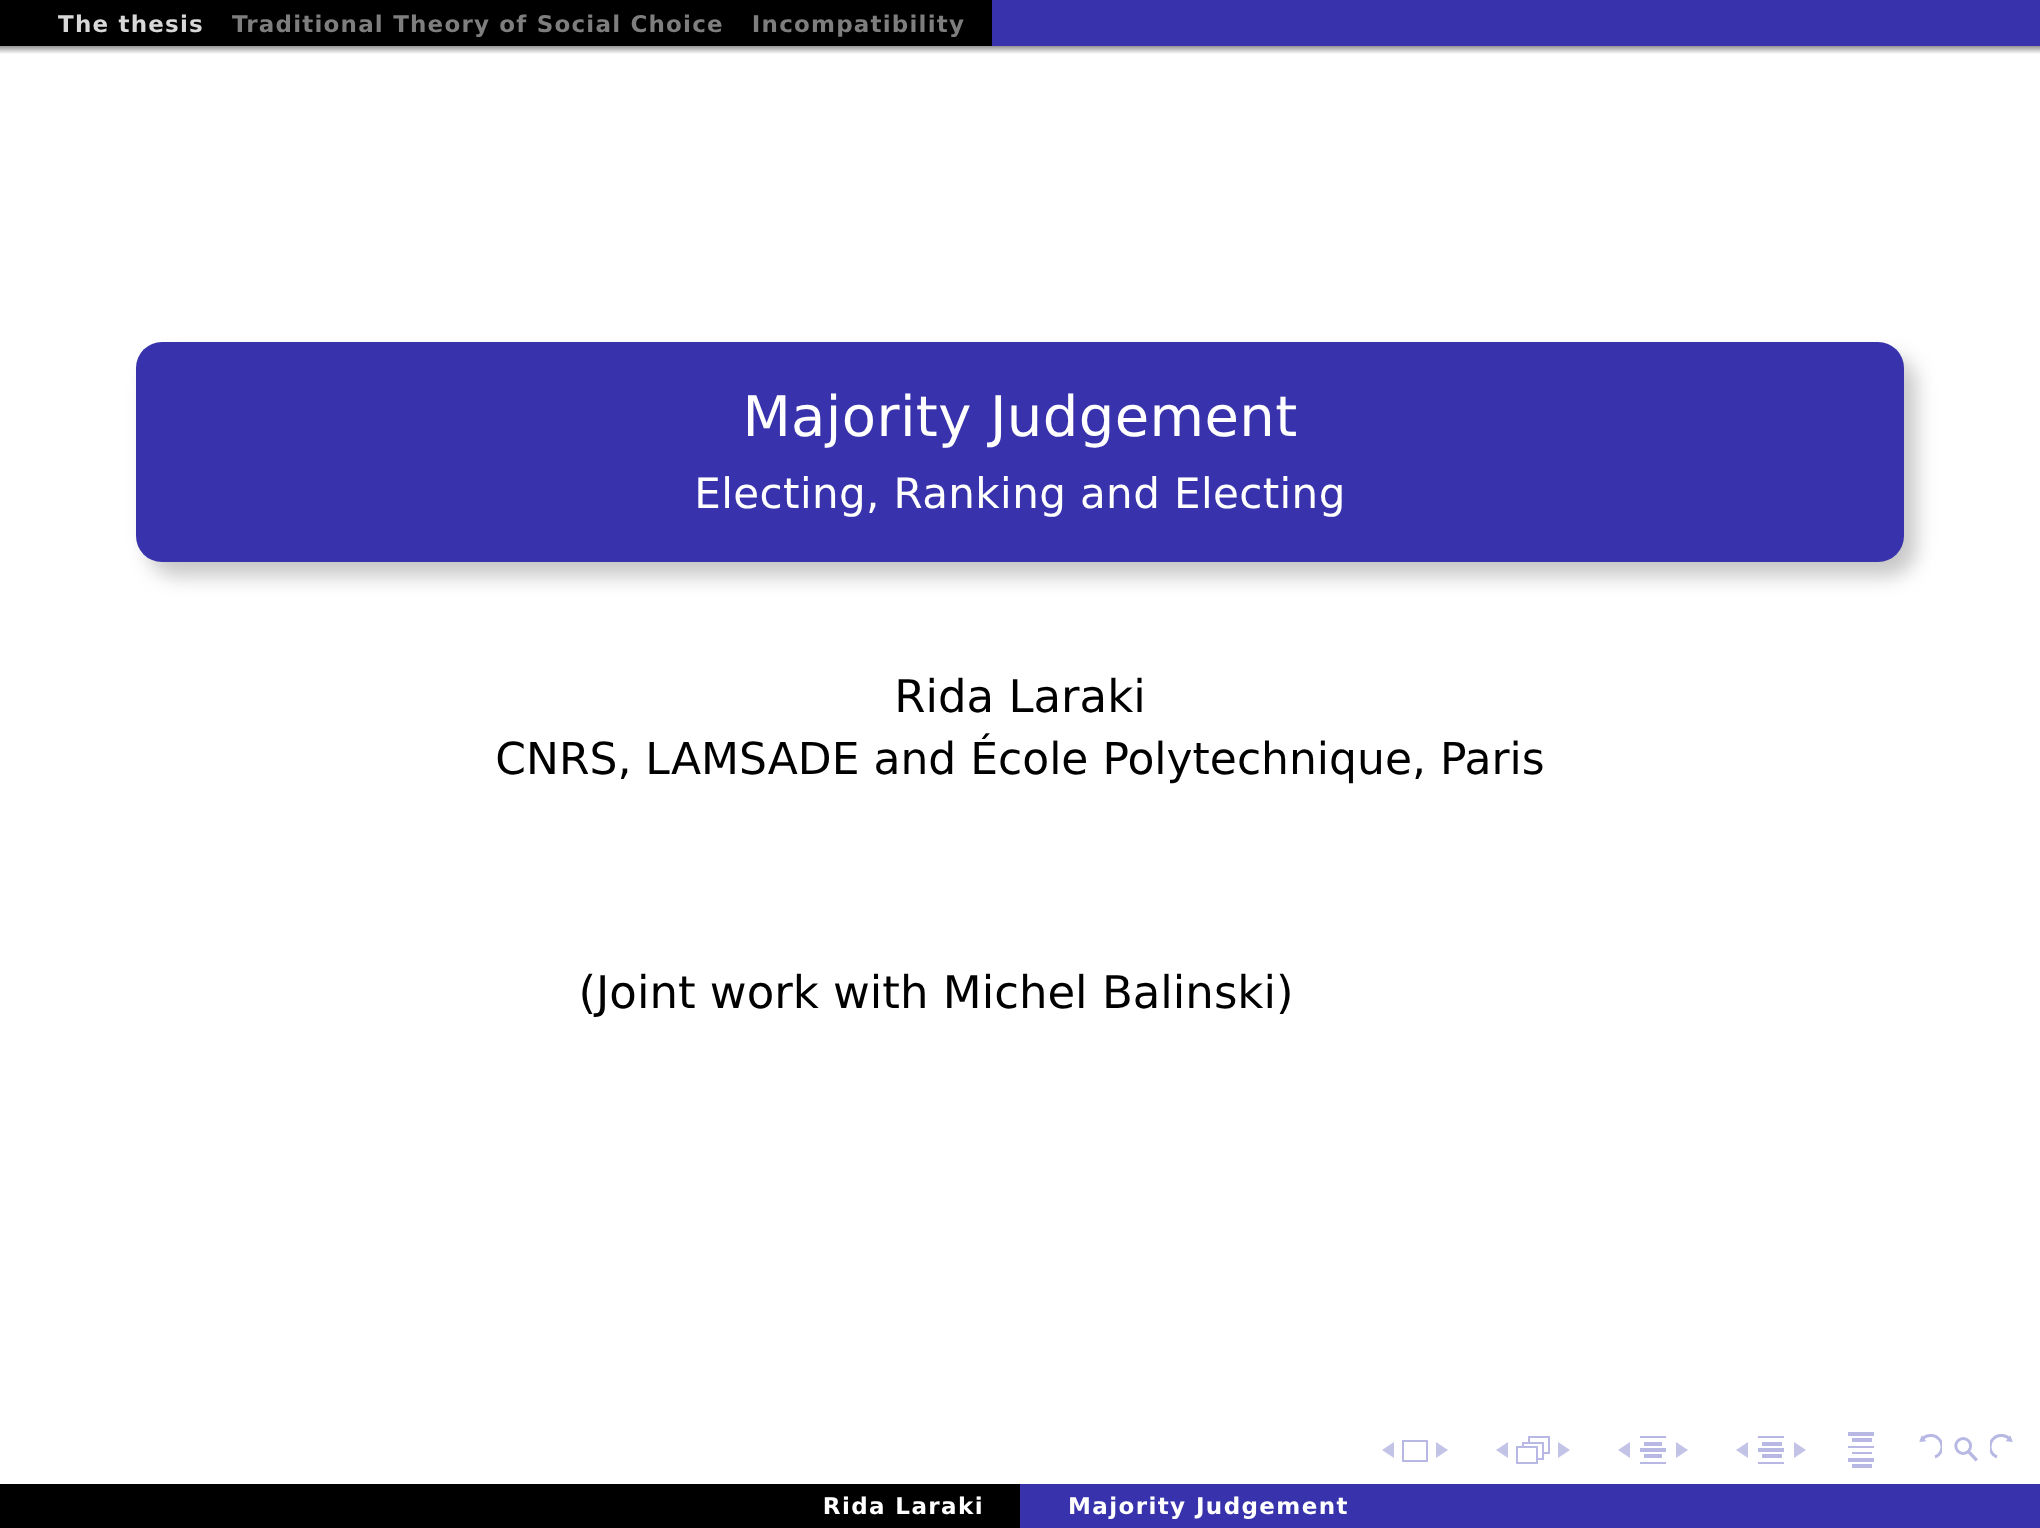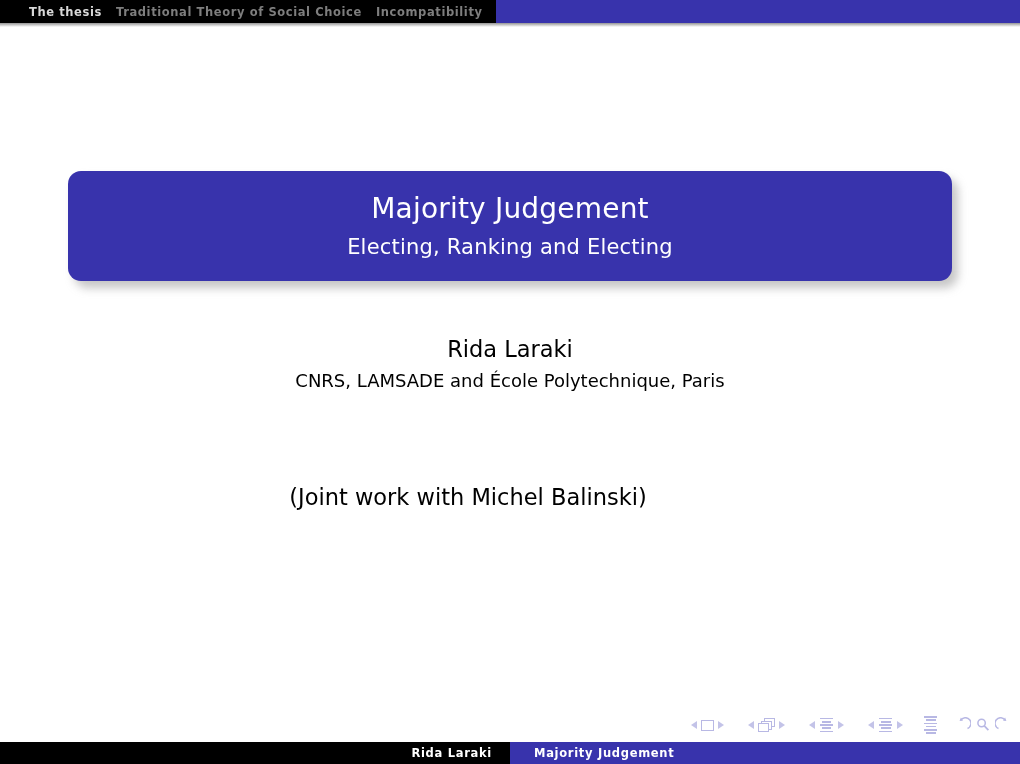--- a/index.html
+++ b/index.html
@@ -101,21 +101,21 @@
     top: 334px;
     width: 1020px;
     text-align: center;
     color: #000000;
   }
   #author-name {
     font-size: 22.5px;
     line-height: 31px;
   }
   #author-affiliation {
-    font-size: 18px;
+    font-size: 22px;
     line-height: 31px;
   }
 
   
   #joint-work {
     position: absolute;
     left: 0;
     top: 484px;
     width: 936px;
     text-align: center;

